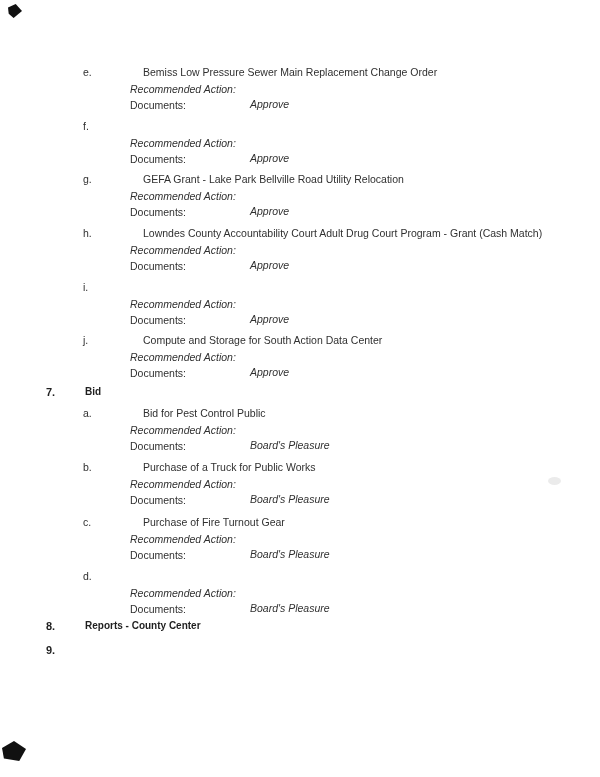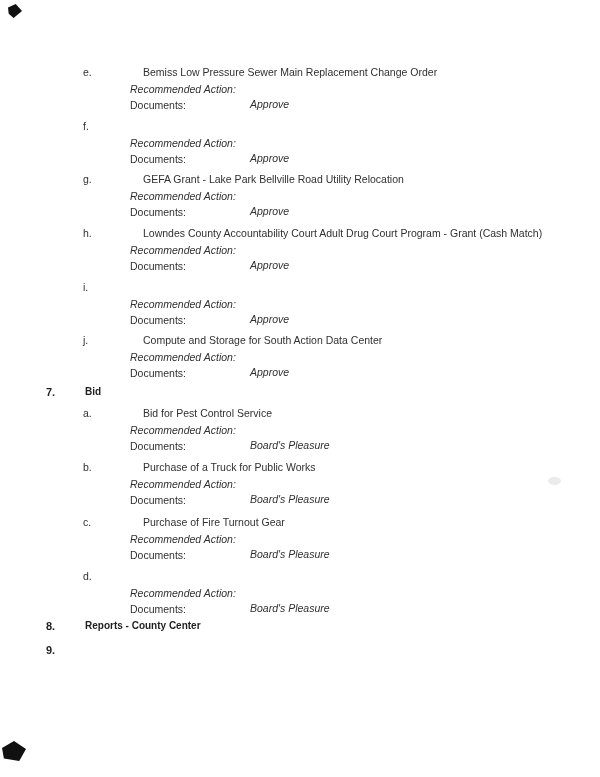--- a/index.html
+++ b/index.html
@@ -104,21 +104,21 @@
     <div class="doc-line">Documents:</div>
   </div>
 
   <div class="section" style="top:386px">
     <span class="num">7.</span>
     <span class="stitle">Bid</span>
   </div>
 
   <div class="sub-item" style="top:407px">
     <span class="letter">a.</span>
-    <span class="title">Bid for Pest Control Service</span>
+    <span class="title">Bid for Pest Control Public</span>
     <div class="ra-line">
       <span>Recommended Action:</span>
       <span class="ra-value">Board's Pleasure</span>
     </div>
     <div class="doc-line">Documents:</div>
   </div>
 
   <div class="sub-item" style="top:461px">
     <span class="letter">b.</span>
     <span class="title">Purchase of a Truck for Public Works</span>

